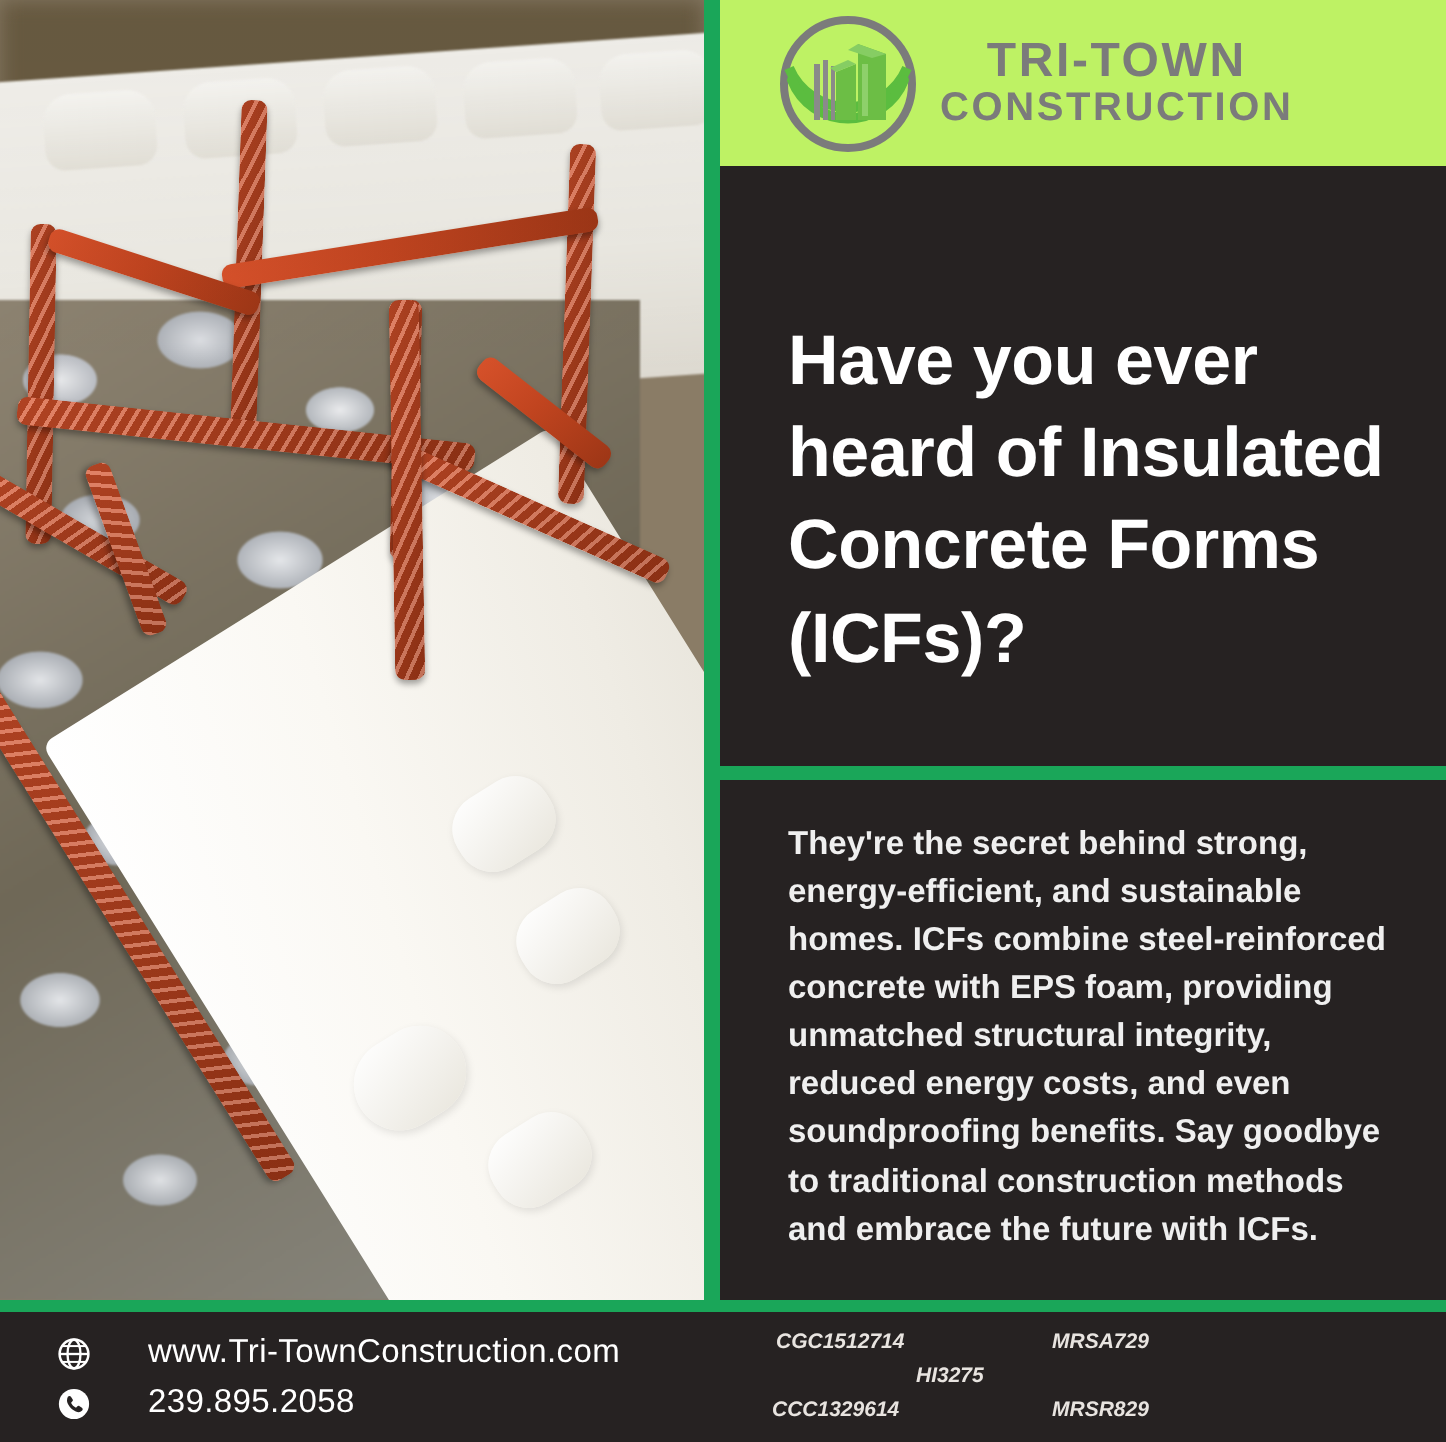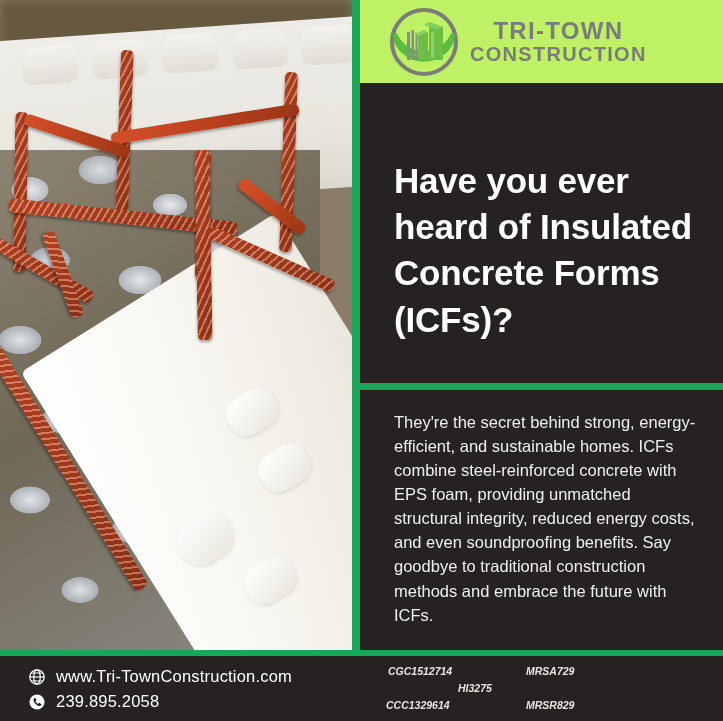--- a/index.html
+++ b/index.html
@@ -73,26 +73,26 @@
   .brand{display:flex;flex-direction:column;align-items:center;line-height:1.02;}
   .brand .l1{font-size:24px;font-weight:bold;color:#7b7b7b;letter-spacing:1.3px;}
   .brand .l2{font-size:20px;font-weight:bold;color:#7b7b7b;letter-spacing:1.3px;}
 
   
   .headline{position:absolute;left:394px;top:118px;width:300px;
     color:#ffffff;font-size:35px;font-weight:bold;line-height:1.32;letter-spacing:-0.2px;margin-top:40px;}
 
   
   .bodytext{position:absolute;left:394px;top:410px;width:305px;
-    color:#efefef;font-size:16.5px;line-height:1.46;font-weight:normal;}
+    color:#efefef;font-size:16.5px;line-height:1.46;font-weight:bold;}
 
   
   .footer{position:absolute;left:0;top:656px;width:723px;height:65px;background:#262222;}
   .contact{position:absolute;left:28px;top:8px;color:#fff;}
-  .contact-row{display:flex;align-items:center;gap:10px;height:25px;}
+  .contact-row{display:flex;align-items:center;gap:28px;height:25px;}
   .contact-row .txt{font-size:16.5px;letter-spacing:.2px;}
   .ic{width:18px;height:18px;flex:0 0 18px;display:block;}
 
   .licenses{position:absolute;left:386px;top:5px;width:225px;height:56px;
     color:#e8e4e0;font-size:10.5px;font-style:italic;font-weight:bold;}
   .lic{position:absolute;white-space:nowrap;}
   .lic-l1{left:2px;top:4px;}
   .lic-r1{left:140px;top:4px;}
   .lic-c{left:72px;top:21px;}
   .lic-l2{left:0px;top:38px;font-style:italic;}

